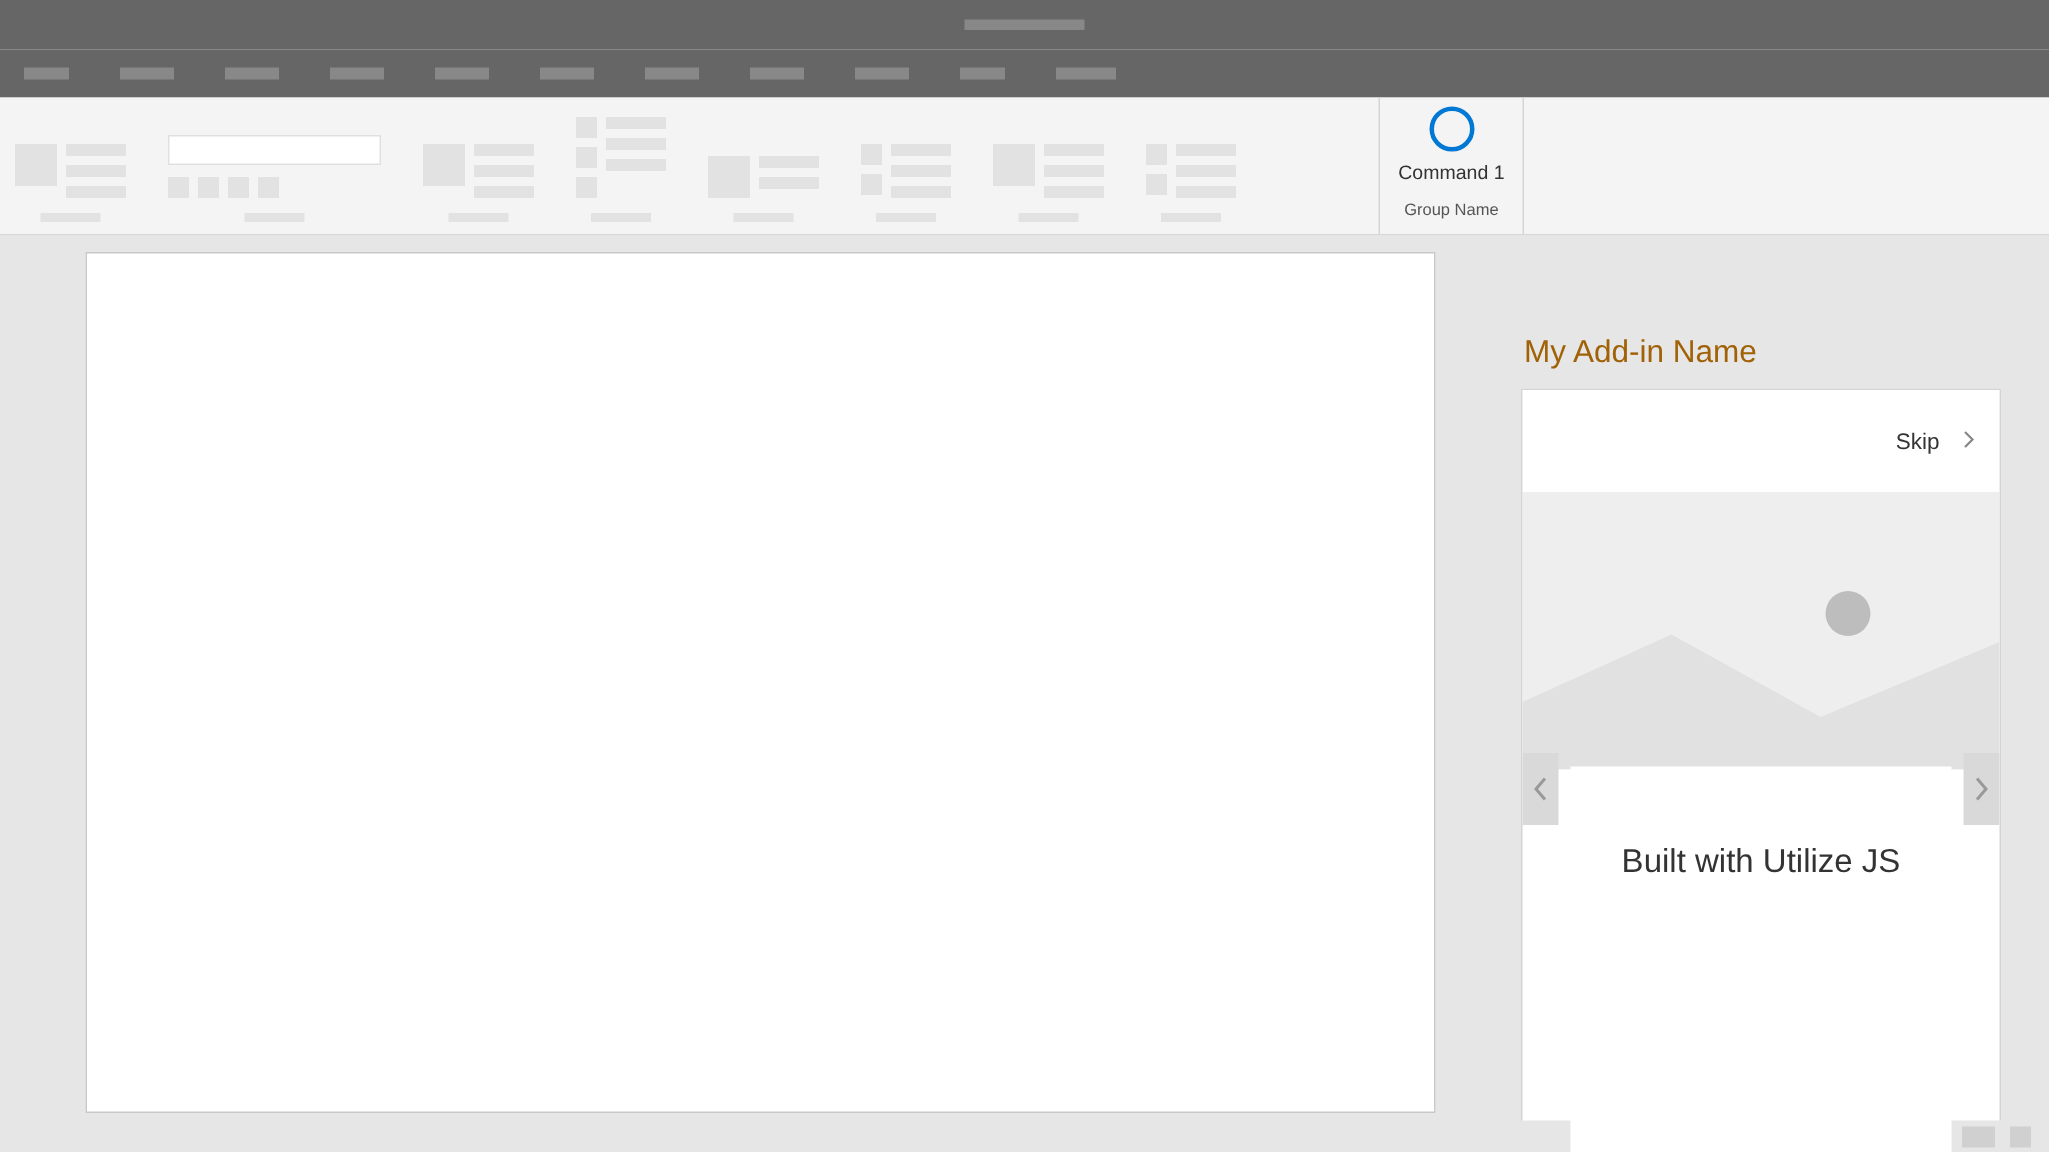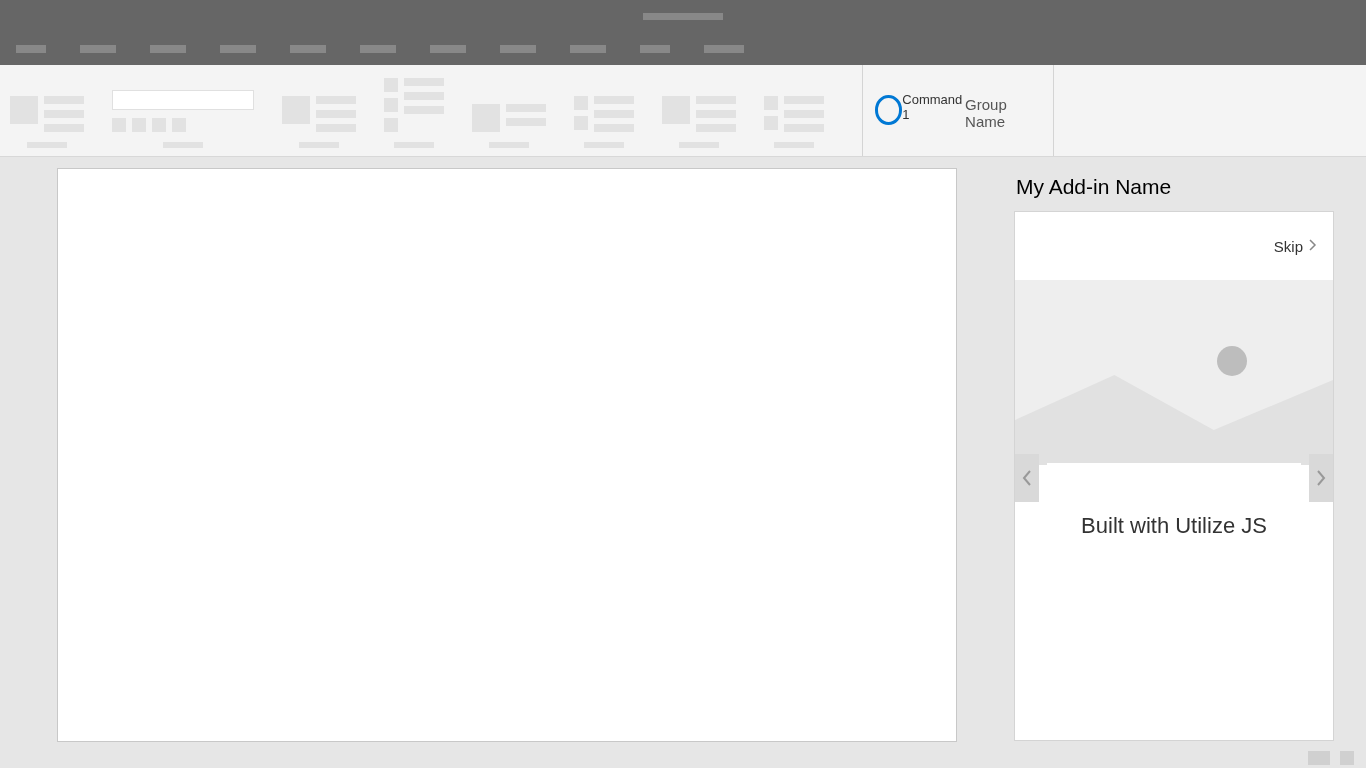--- a/index.html
+++ b/index.html
@@ -80,21 +80,21 @@
   .ph-label { width: 40px; height: 6px; background: #e2e2e2; align-self: center; }
   .dropdown-field {
     width: 142px;
     height: 20px;
     background: #ffffff;
     border: 1px solid #e0e0e0;
   }
 
   .command-group {
     display: flex;
-    flex-direction: row;
+    flex-direction: column;
     align-items: center;
     justify-content: flex-start;
     padding: 6px 12px 2px 12px;
     border-left: 1px solid #d4d4d4;
     border-right: 1px solid #d4d4d4;
     height: 100%;
     min-width: 80px;
   }
   .command-icon {
     width: 30px;
@@ -102,21 +102,21 @@
     border: 3px solid #0078d4;
     border-radius: 50%;
     margin-bottom: 6px;
   }
   .command-label {
     font-size: 13px;
     color: #333;
     margin-bottom: 12px;
   }
   .group-label {
-    font-size: 15px;
+    font-size: 11px;
     color: #555;
   }
 
   
   .main-area {
     position: absolute;
     top: 157px;
     bottom: 21px;
     left: 0;
     right: 0;
@@ -138,23 +138,24 @@
     position: absolute;
     right: 16px;
     top: 18px;
     width: 336px;
     display: flex;
     flex-direction: column;
   }
   .pane-title {
     font-size: 21px;
     font-weight: 400;
-    color: #000000;
+    color: #a16207;
     margin-bottom: 12px;
     padding-left: 2px;
+    margin-top: 48px;
   }
   .pane-card {
     width: 320px;
     height: 530px;
     background: #ffffff;
     border: 1px solid #d4d4d4;
     position: relative;
     display: flex;
     flex-direction: column;
     overflow: hidden;
@@ -162,21 +163,21 @@
   .skip-row {
     height: 68px;
     display: flex;
     justify-content: flex-end;
     align-items: center;
     padding-right: 16px;
     background: #fff;
     font-size: 15px;
     color: #333;
   }
-  .skip-link { cursor: pointer; display: flex; align-items: center; gap: 6px; }
+  .skip-link { cursor: pointer; display: flex; align-items: center; gap: 16px; }
   .chev { font-size: 14px; color: #777; }
 
   .hero-image {
     width: 100%;
     height: 185px;
     position: relative;
     background: #eeeeee;
     overflow: hidden;
   }
   .mountains {

